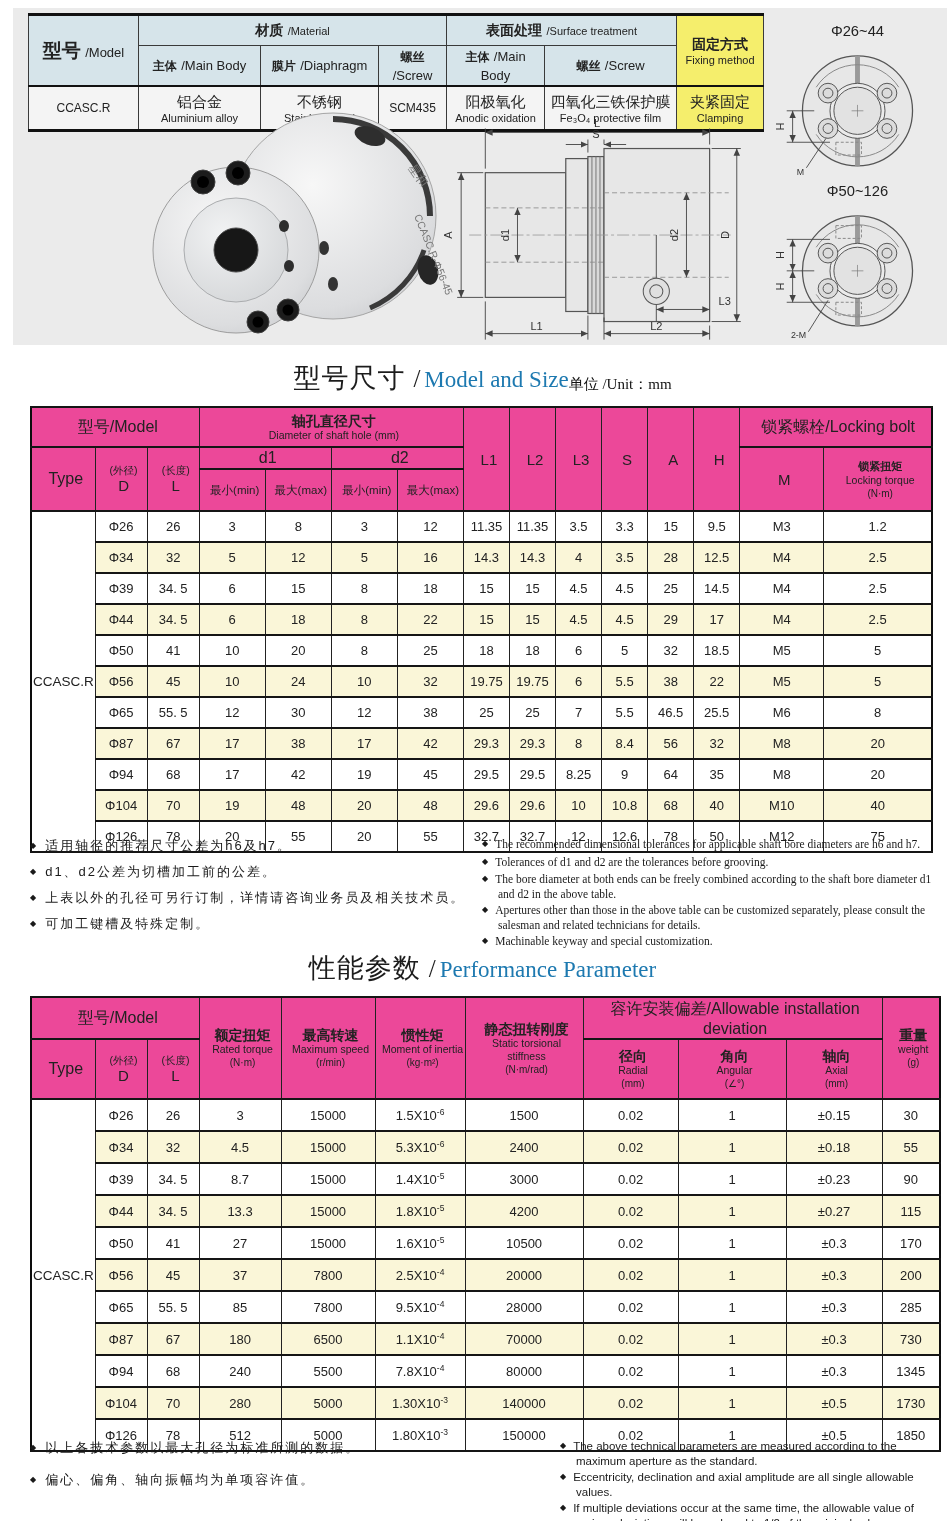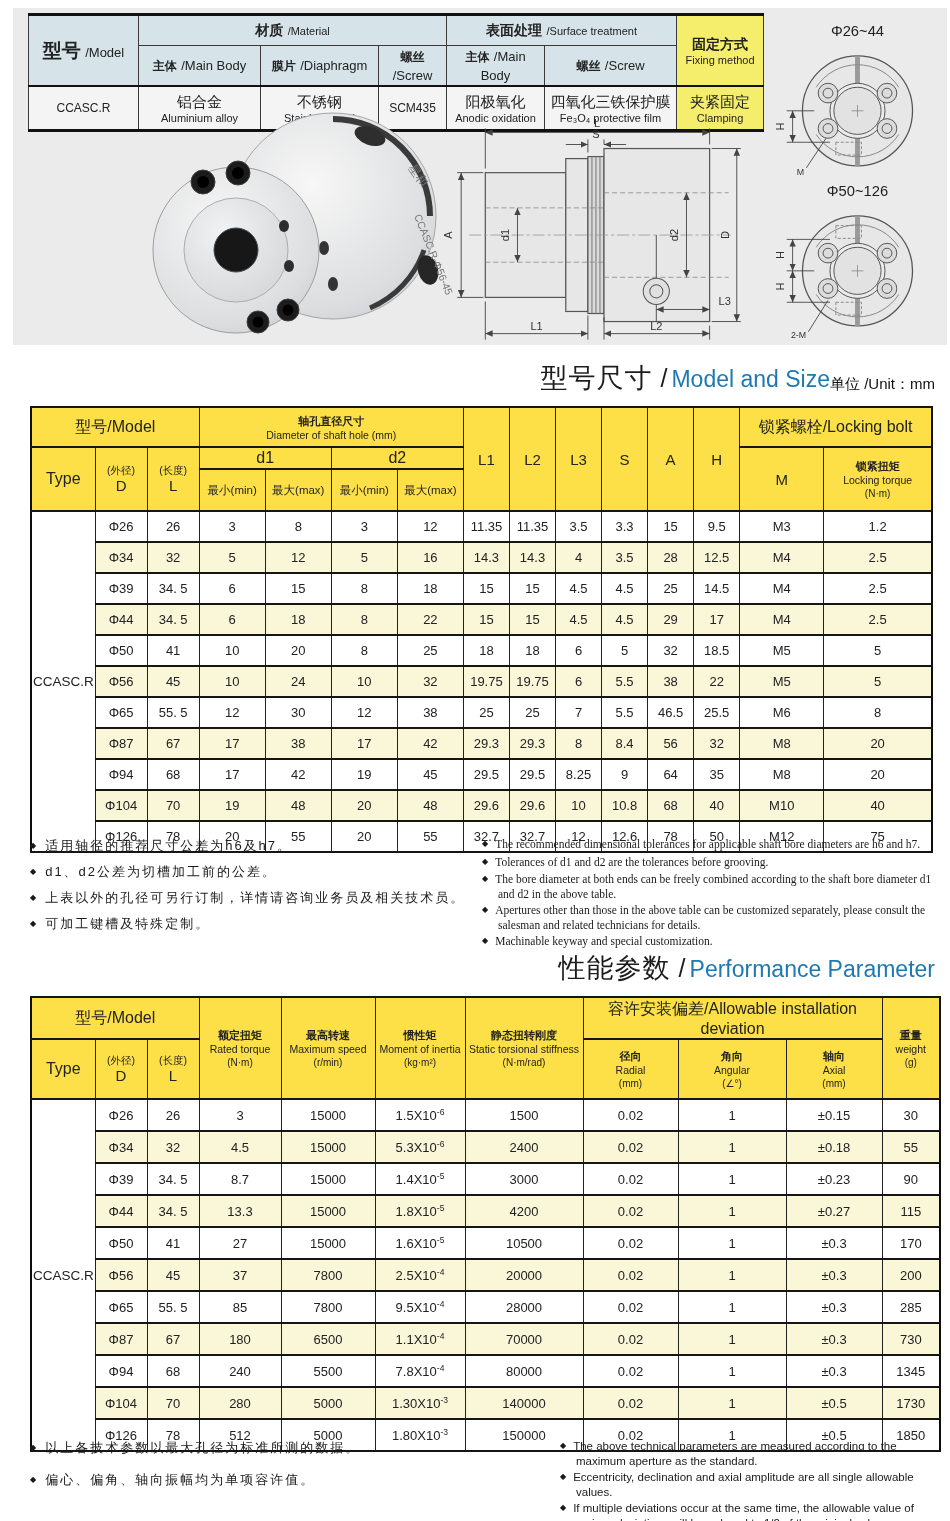--- a/index.html
+++ b/index.html
@@ -31,38 +31,38 @@
 
   .photo{position:absolute;left:95px;top:90px;width:352px;height:245px;}
   .sd{position:absolute;left:420px;top:104px;width:342px;height:234px;}
   .fv1{position:absolute;left:758px;top:12px;width:172px;height:160px;}
   .fv2{position:absolute;left:758px;top:172px;width:172px;height:162px;}
   .fv-title{font-size:15px;fill:#222;text-anchor:middle;}
   .dim-txt{font-size:11px;fill:#333;text-anchor:middle;}
   .dim-sm{font-size:9px;fill:#333;text-anchor:middle;}
 
   
-  .sec-title{position:absolute;left:30px;right:15px;display:flex;justify-content:flex-end;align-items:flex-end;}
+  .sec-title{position:absolute;left:30px;right:15px;display:flex;justify-content:center;align-items:flex-end;font-family:Liberation Serif, serif;}
   .t-zh{font-size:27px;color:#1c1c1c;letter-spacing:1px;}
   .t-slash{font-size:25px;color:#1c1c1c;margin:0 4px 0 8px;}
   .t-en{font-size:23px;color:#1d79b0;}
   .unit{font-size:15px;color:#111;padding-bottom:2px;}
 
   
   table.grid{border-collapse:collapse;table-layout:fixed;background:#fff;}
   .grid th,.grid td{border-left:1px solid #222;border-right:1px solid #222;
     border-top:2px solid #151515;border-bottom:2px solid #151515;
     text-align:center;vertical-align:middle;padding:0 1px;font-weight:normal;}
   .grid{border:2px solid #0d0d0d;}
-  .grid thead th{background:#fde047;}
+  .grid thead th{background:#ec4899;padding-left:6px;}
   .grid td{height:29px;font-size:13px;background:#fff;}
   .perf .grid td{height:30px;}
   .grid tr.alt td{background:#faf6d8;}
   .grid td.type-cell{background:#fff;font-size:13.5px;}
-  .gz{font-size:11px;font-weight:bold;display:block;line-height:16px;}
+  .gz{font-size:14px;font-weight:bold;display:block;line-height:16px;}
   .ge{font-size:10.5px;display:block;line-height:13px;}
   .gu{font-size:10px;display:block;line-height:13px;}
   .big{font-size:15px;}
   .paren{font-size:10.5px;display:block;line-height:13px;}
   .letter{font-size:15px;display:block;line-height:17px;}
   .minmax{font-size:11.5px;}
   sup{font-size:8.5px;line-height:0;}
   .size-table{position:absolute;left:30px;top:406px;}
   .size-table table{width:903px;}
   .size-table tr.h1 th{height:38px;}

